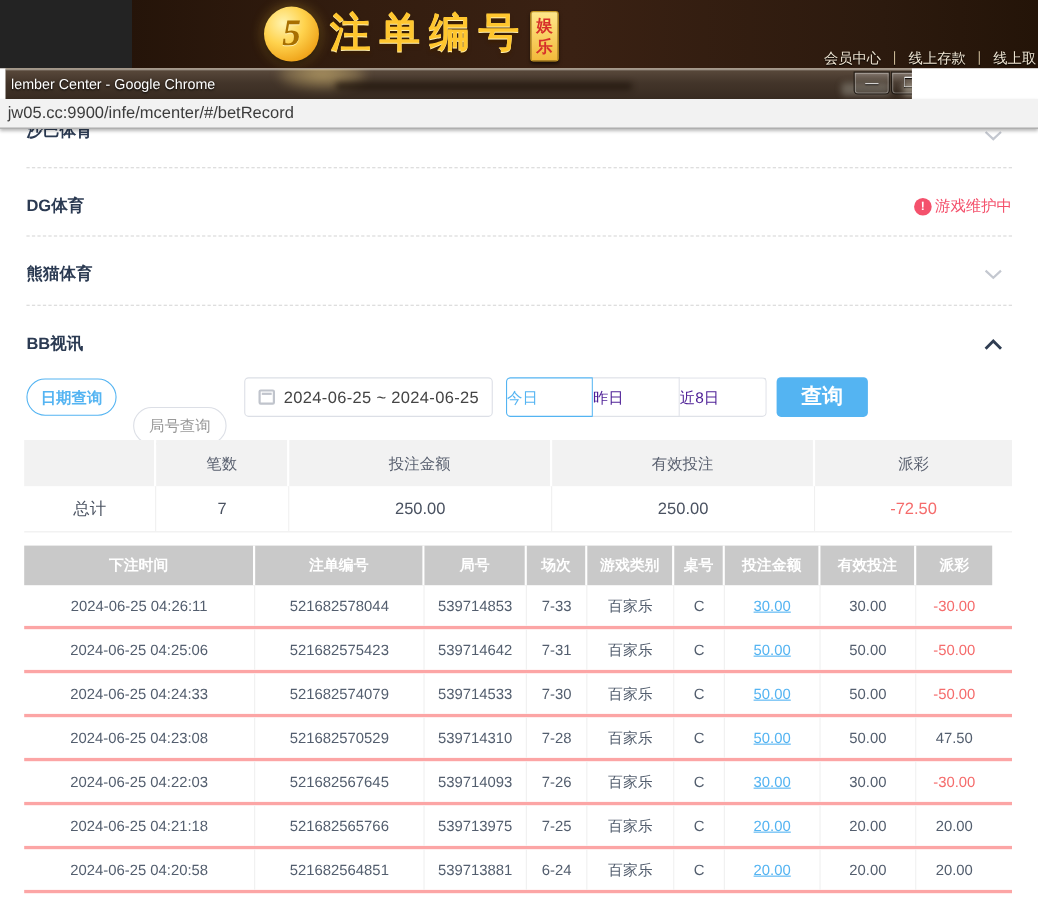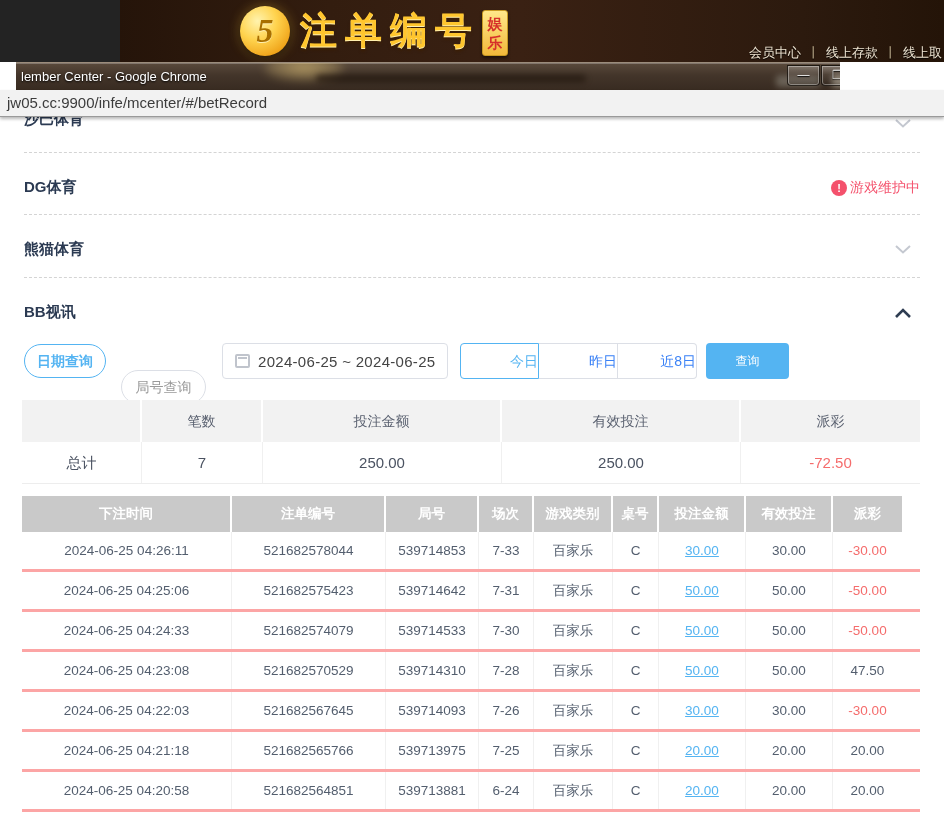--- a/index.html
+++ b/index.html
@@ -40,21 +40,21 @@
     box-shadow:0 2px 3px rgba(0,0,0,.5);
   }
   .top-links {
     position:absolute; right:2px; top:44px; font-size:13px; color:#efe5d2;
     white-space:nowrap; text-shadow:0 1px 1px #000;
   }
   .top-links .sep { color:#cbb894; margin:0 6px; }
 
   
   .titlebar {
-    position:absolute; top:62px; left:16px; width:824px; height:28px;
+    position:absolute; top:62px; left:5px; width:824px; height:28px;
     background:linear-gradient(#5a4a3c 0%, #43352a 45%, #382b21 100%);
     border-top:1px solid #9b8c7b; box-shadow:inset 0 1px 0 rgba(255,255,255,.25);
     overflow:hidden;
   }
   .titlebar .glow {
     position:absolute; left:248px; top:-8px; width:80px; height:26px; border-radius:50%;
     background:radial-gradient(#ffdf8a, rgba(255,200,80,0)); filter:blur(5px); opacity:.55;
   }
   .titlebar .swirl {
     position:absolute; left:300px; top:12px; width:270px; height:7px; border-radius:4px;
@@ -121,32 +121,32 @@
     width:15px; height:14px; margin:0 8px 0 12px; position:relative;
     border:2px solid #c0c4cc; border-radius:2px;
   }
   .cal-icon::before {
     content:""; position:absolute; left:1px; right:1px; top:1px; height:2px; background:#c0c4cc;
   }
   .date-text { font-size:15px; color:#444; letter-spacing:.3px; }
 
   .btn-group { position:absolute; top:226px; left:460px; display:flex; }
   .gbtn {
-    width:79px; height:36px; background:#fff; font-size:14px; line-height:34px; text-align:right;
+    width:79px; height:36px; background:#fff; font-size:14px; line-height:34px; text-align:left;
     border:1px solid #dcdfe6; border-left-width:0;
   }
   .gbtn:first-child { border-left-width:1px; border-radius:4px 0 0 4px; }
   .gbtn:last-child { border-radius:0 4px 4px 0; }
   .gbtn-active { border:1px solid #54b4f2 !important; color:#54b4f2; }
-  .gbtn-idle { color:#3b82f6; }
+  .gbtn-idle { color:#4c1d95; }
 
   .search-btn {
     position:absolute; top:226px; left:706px; width:83px; height:36px;
-    background:#54b4f2; border-radius:4px; color:#fff; font-size:12px;
-    line-height:36px; text-align:center;
+    background:#54b4f2; border-radius:4px; color:#fff; font-size:19px;
+    line-height:36px; text-align:center;font-weight:bold;
   }
 
   
   .sum-table { position:absolute; top:283px; left:22px; width:898px; font-size:14px; }
   .sum-head { display:flex; }
   .sum-head .scell {
     background:#f2f2f2; color:#5a6170; height:42px; line-height:42px; border-right:2px solid #fff;
   }
   .sum-head .scell:last-child { border-right:none; }
   .sum-body { display:flex; border-bottom:1px solid #ededed; }

